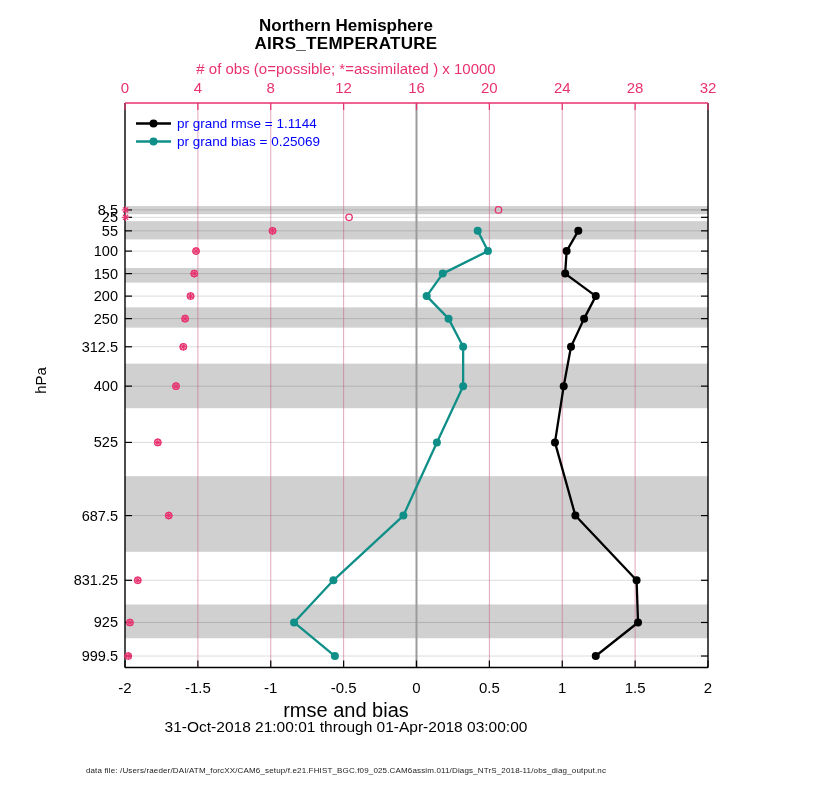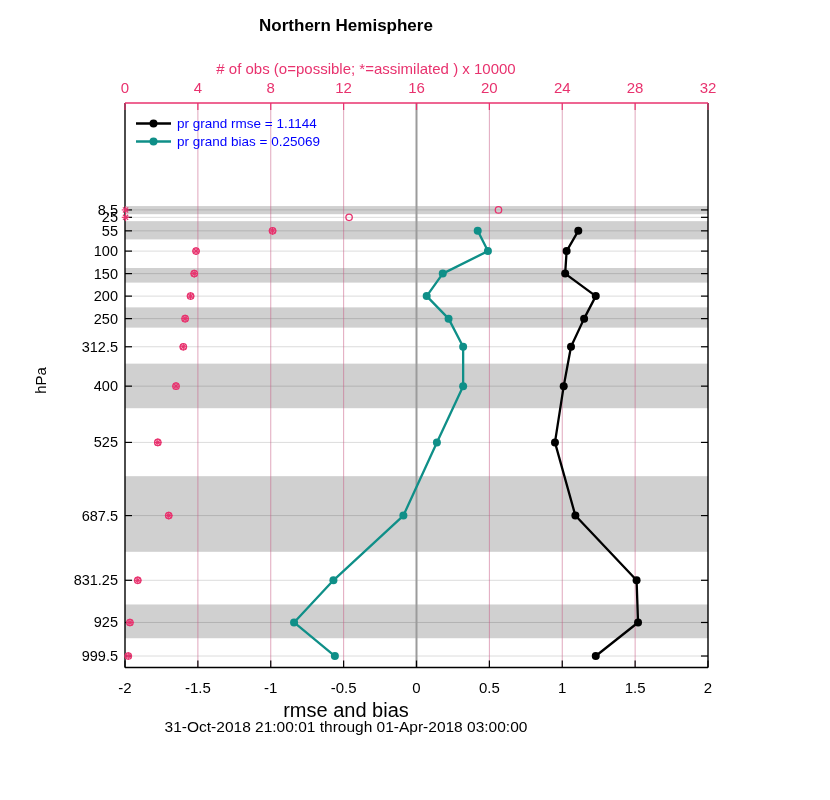--- a/index.html
+++ b/index.html
@@ -2,21 +2,21 @@
 <html><head>
 <meta charset="utf-8">
 <style>
   html,body{margin:0;padding:0;background:#fff;}
   .fig{position:relative;width:830px;height:800px;background:#ffffff;overflow:hidden;
        font-family:"Liberation Sans","DejaVu Sans",sans-serif;}
   .fig svg{position:absolute;left:0;top:0;}
   .txt{position:absolute;left:0;width:692px;text-align:center;color:#000;}
   .t1{top:16px;font-size:17px;font-weight:bold;}
   .t2{top:34px;font-size:17px;font-weight:bold;letter-spacing:.3px;}
-  .obsl{top:60px;font-size:15px;margin-left:20px;}
+  .obsl{top:60px;font-size:15px;}
   .xlab{top:699px;font-size:20px;}
   .date{top:718px;font-size:15.5px;}
   .foot{top:766px;font-size:8px;color:#222;letter-spacing:.15px;}
   .ylab{position:absolute;left:18px;top:372px;width:44px;text-align:center;
         font-size:15px;transform:rotate(-90deg);color:#000;}
 </style>
 </head>
 <body>
 
 <div class="fig">
@@ -256,17 +256,19 @@
       <g>
         <line x1="136" y1="123.5" x2="171" y2="123.5" stroke="#000000" stroke-width="2.3"></line>
         <circle cx="153.5" cy="123.5" r="4" fill="#000000"></circle>
         <text x="177" y="128" font-size="13.5" fill="#0000ff" text-anchor="start">pr grand rmse = 1.1144</text>
         <line x1="136" y1="141.5" x2="171" y2="141.5" stroke="#0f8f88" stroke-width="2.3"></line>
         <circle cx="153.5" cy="141.5" r="4" fill="#0f8f88"></circle>
         <text x="177" y="146" font-size="13.5" fill="#0000ff" text-anchor="start">pr grand bias = 0.25069</text>
       </g>
     </svg>
   <div class="txt t1">Northern Hemisphere</div>
+  <div class="txt t2">AIRS_TEMPERATURE</div>
   <div class="txt obsl" id="obslbl" style="color: rgb(232, 50, 110);"># of obs (o=possible; *=assimilated ) x 10000</div>
   <div class="ylab">hPa</div>
   <div class="txt xlab">rmse and bias</div>
   <div class="txt date">31-Oct-2018 21:00:01 through 01-Apr-2018 03:00:00</div>
+  <div class="txt foot">data file: /Users/raeder/DAI/ATM_forcXX/CAM6_setup/f.e21.FHIST_BGC.f09_025.CAM6assim.011/Diags_NTrS_2018-11/obs_diag_output.nc</div>
 </div>
 
 </body></html>

